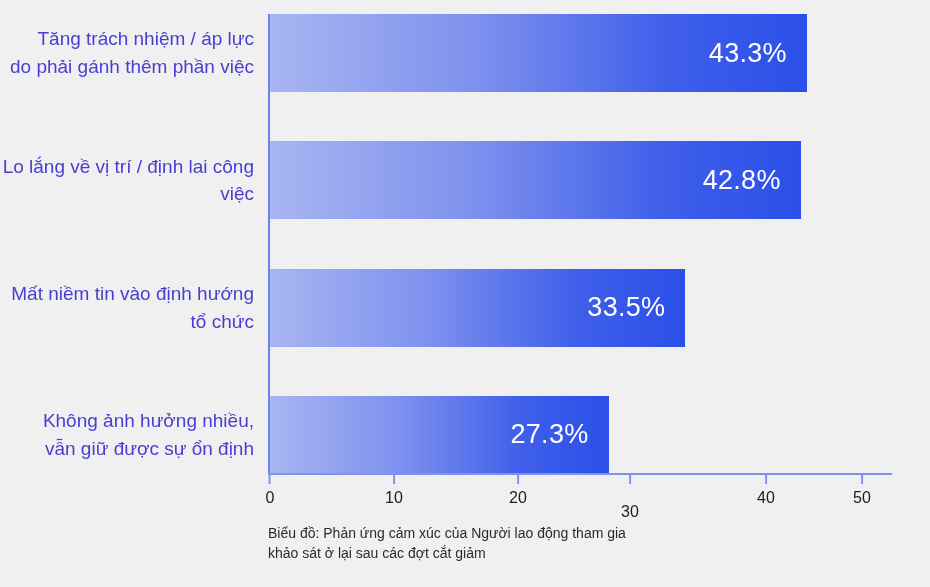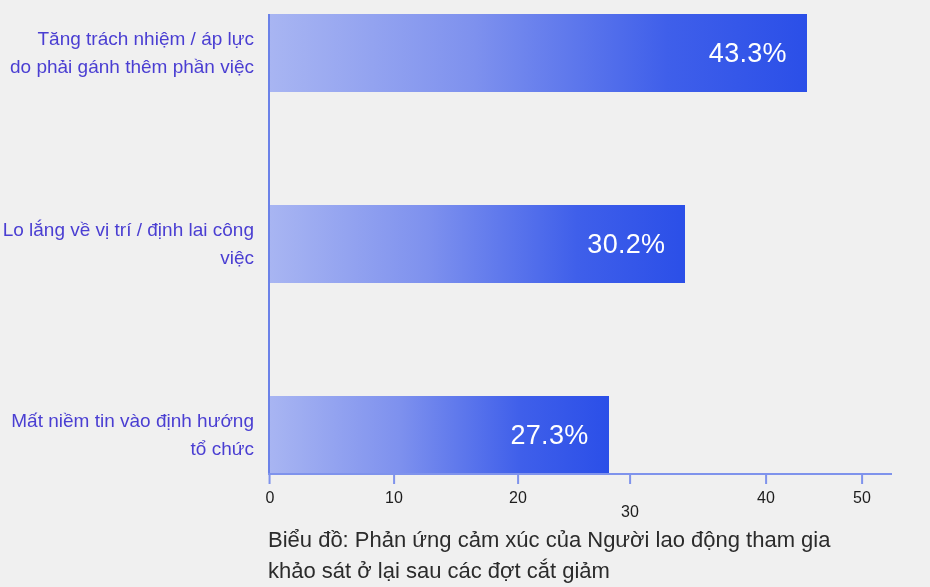--- a/index.html
+++ b/index.html
@@ -126,49 +126,56 @@
     color: #1d1d1d;
     font-size: 16px;
   }
 
   .caption {
     position: absolute;
     left: 268px;
     top: 524px;
     width: 600px;
     color: #2b2b2b;
-    font-size: 22px;
+    font-size: 14px;
     line-height: 1.42;
     white-space: pre-line;
   }
 </style>
 </head>
 <body>
 
 <div id="chart-root">
 
   <div class="cat-labels">
     <div class="cat-label">Tăng trách nhiệm / áp lực
 do phải gánh thêm phần việc</div>
     <div class="cat-label">Lo lắng về vị trí / định lai công việc</div>
     <div class="cat-label">Mất niềm tin vào định hướng tổ chức</div>
+    <div class="cat-label">Không ảnh hưởng nhiều,
+vẫn giữ được sự ổn định</div>
   </div>
 
   <div class="axis-y"></div>
 
   <div class="plot-area">
     <div class="rows">
       <div class="row">
         <div class="bar" style="width: 536.92px;">
           <span class="bar-value">43.3%</span>
         </div>
       </div>
       <div class="row">
+        <div class="bar" style="width: 530.72px;">
+          <span class="bar-value">42.8%</span>
+        </div>
+      </div>
+      <div class="row">
         <div class="bar" style="width: 415.4px;">
-          <span class="bar-value">30.2%</span>
+          <span class="bar-value">33.5%</span>
         </div>
       </div>
       <div class="row">
         <div class="bar" style="width: 338.52px;">
           <span class="bar-value">27.3%</span>
         </div>
       </div>
     </div>
   </div>
 

